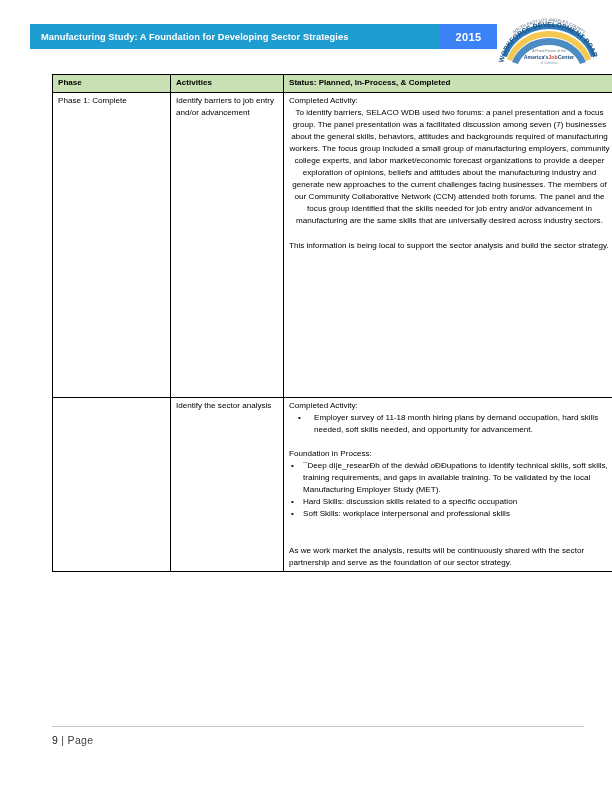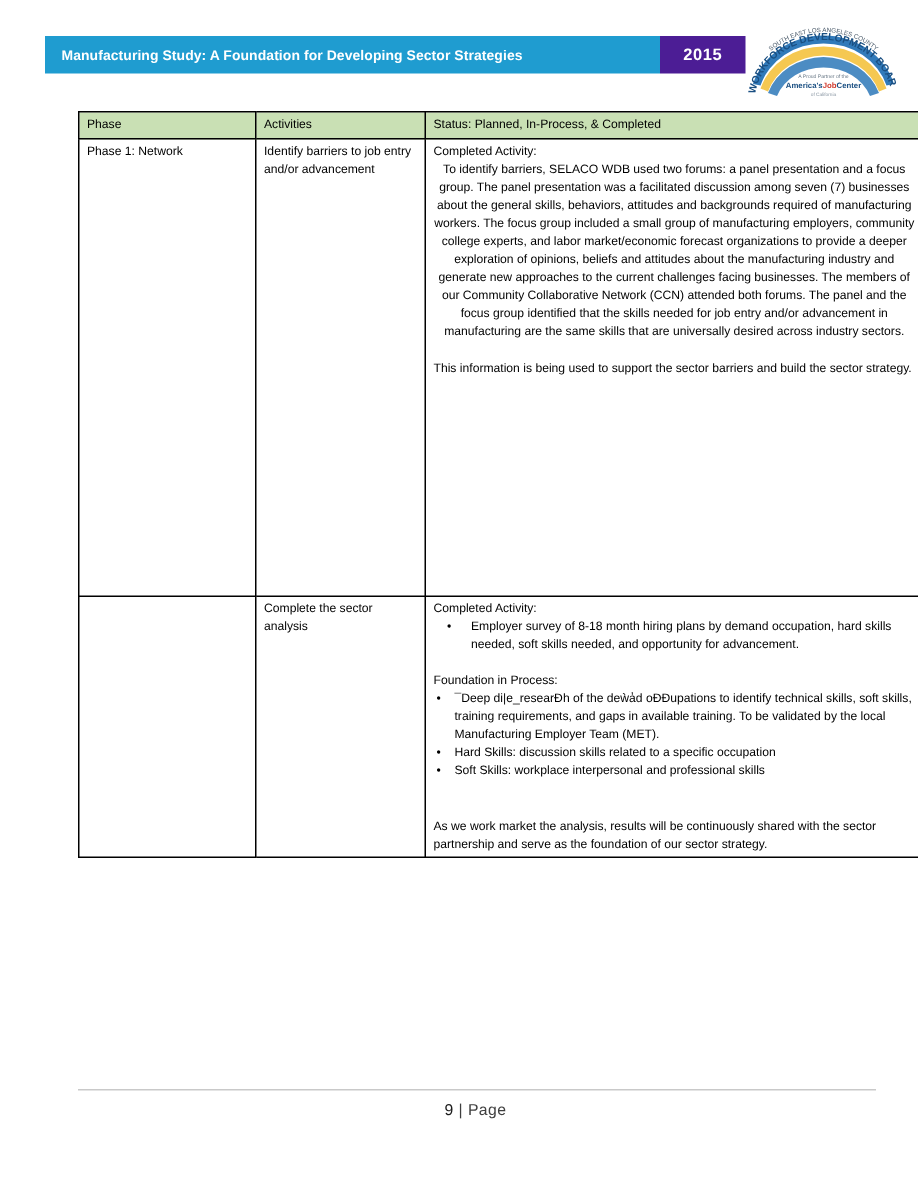--- a/index.html
+++ b/index.html
@@ -41,21 +41,21 @@
     letter-spacing: 0.05px;
     padding-left: 11px;
     white-space: nowrap;
   }
   .header-year-badge {
     position: absolute;
     left: 440px;
     top: 24px;
     width: 57px;
     height: 25px;
-    background: #4c1d95;
+    background: #3b82f6;
     display: flex;
     align-items: center;
     justify-content: center;
   }
   .header-year-text {
     color: #ffffff;
     font-size: 11px;
     font-weight: bold;
     letter-spacing: 0.4px;
   }
@@ -83,21 +83,21 @@
     border: 1px solid #000000;
     vertical-align: top;
     padding: 2px 4px 2px 5px;
     font-size: 8.1px;
     line-height: 12.05px;
     text-align: left;
     font-weight: normal;
   }
   .study-table thead th {
     background: #c9e0b4;
-    font-weight: normal;
+    font-weight: bold;
     height: 13px;
     padding-top: 2px;
     padding-bottom: 2px;
   }
   .col-phase   { width: 108px; }
   .col-act     { width: 103px; }
   .col-status  { width: 321px; }
 
   .cell-pad-status { padding-left: 8px; padding-right: 6px; }
 
@@ -137,21 +137,21 @@
     left: 52px;
     top: 726px;
     width: 532px;
   }
   .footer-rule {
     border-top: 1px solid #c9c9c9;
     width: 100%;
     height: 0;
   }
   .footer-text {
-    text-align: center;
+    text-align: left;
     font-size: 10.5px;
     color: #3f3f3f;
     padding-top: 7px;
     padding-right: 2px;
     letter-spacing: 0.3px;
   }
   .footer-pagenum { color: #1a1a1a; font-weight: normal; }
 </style>
 </head>
 <body>
@@ -196,55 +196,55 @@
   <thead>
     <tr>
       <th class="col-phase">Phase</th>
       <th class="col-act">Activities</th>
       <th class="col-status">Status: Planned, In-Process, &amp; Completed</th>
     </tr>
   </thead>
   <tbody>
 
     <tr>
-      <td class="col-phase">Phase 1: Network</td>
+      <td class="col-phase">Phase 1: Complete</td>
 
       <td class="col-act">Identify barriers to job entry and/or advancement</td>
 
       <td class="col-status cell-pad-status row1-status">
         <div class="para"><span class="u-head">Completed Activity</span><span>:</span></div>
 
         <div class="para">To identify barriers, SELACO WDB used two forums: a panel presentation and a focus group. The panel presentation was a facilitated discussion among seven (7) businesses about the general skills, behaviors, attitudes and backgrounds required of manufacturing workers. The focus group included a small group of manufacturing employers, community college experts, and labor market/economic forecast organizations to provide a deeper exploration of opinions, beliefs and attitudes about the manufacturing industry and generate new approaches to the current challenges facing businesses.  The members of our Community Collaborative Network (CCN) attended both forums.  The panel and the focus group identified that the skills needed for job entry and/or advancement in</div>
 
         <div class="para">manufacturing are the same skills that are universally desired across industry sectors.</div>
 
         <div class="spacer-line"></div>
 
-        <div class="para">This information is being used to support the sector barriers and build the sector strategy.</div>
+        <div class="para">This information is being local to support the sector analysis and build the sector strategy.</div>
       </td>
     </tr>
 
     <tr>
       <td class="col-phase"></td>
 
-      <td class="col-act">Complete the sector analysis</td>
+      <td class="col-act">Identify the sector analysis</td>
 
       <td class="col-status cell-pad-status">
         <div class="para"><span class="u-head">Completed Activity</span><span>:</span></div>
 
         <ul class="bullets">
-          <li>Employer survey of 8-18 month hiring plans by demand occupation, hard skills needed, soft skills needed, and opportunity for advancement.</li>
+          <li>Employer survey of 11-18 month hiring plans by demand occupation, hard skills needed, soft skills needed, and opportunity for advancement.</li>
         </ul>
 
         <div class="spacer-line"></div>
 
         <div class="para"><span class="u-head">Foundation in Process</span><span>:</span></div>
 
         <ul class="bullets tight">
-          <li>¯Deep di|e_researÐh of the deẁa̓d oÐÐupations to identify technical skills, soft skills, training requirements, and gaps in available training.  To be validated by the local Manufacturing Employer Team (MET).</li>
+          <li>¯Deep di|e_researÐh of the deẁa̓d oÐÐupations to identify technical skills, soft skills, training requirements, and gaps in available training.  To be validated by the local Manufacturing Employer Study (MET).</li>
           <li>Hard Skills: discussion skills related to a specific occupation</li>
           <li>Soft Skills: workplace interpersonal and professional skills</li>
         </ul>
 
         <div class="spacer-line"></div>
         <div class="spacer-line"></div>
 
         <div class="para">As we work market the analysis, results will be continuously shared with the sector partnership and serve as the foundation of our sector strategy.</div>
       </td>
     </tr>

